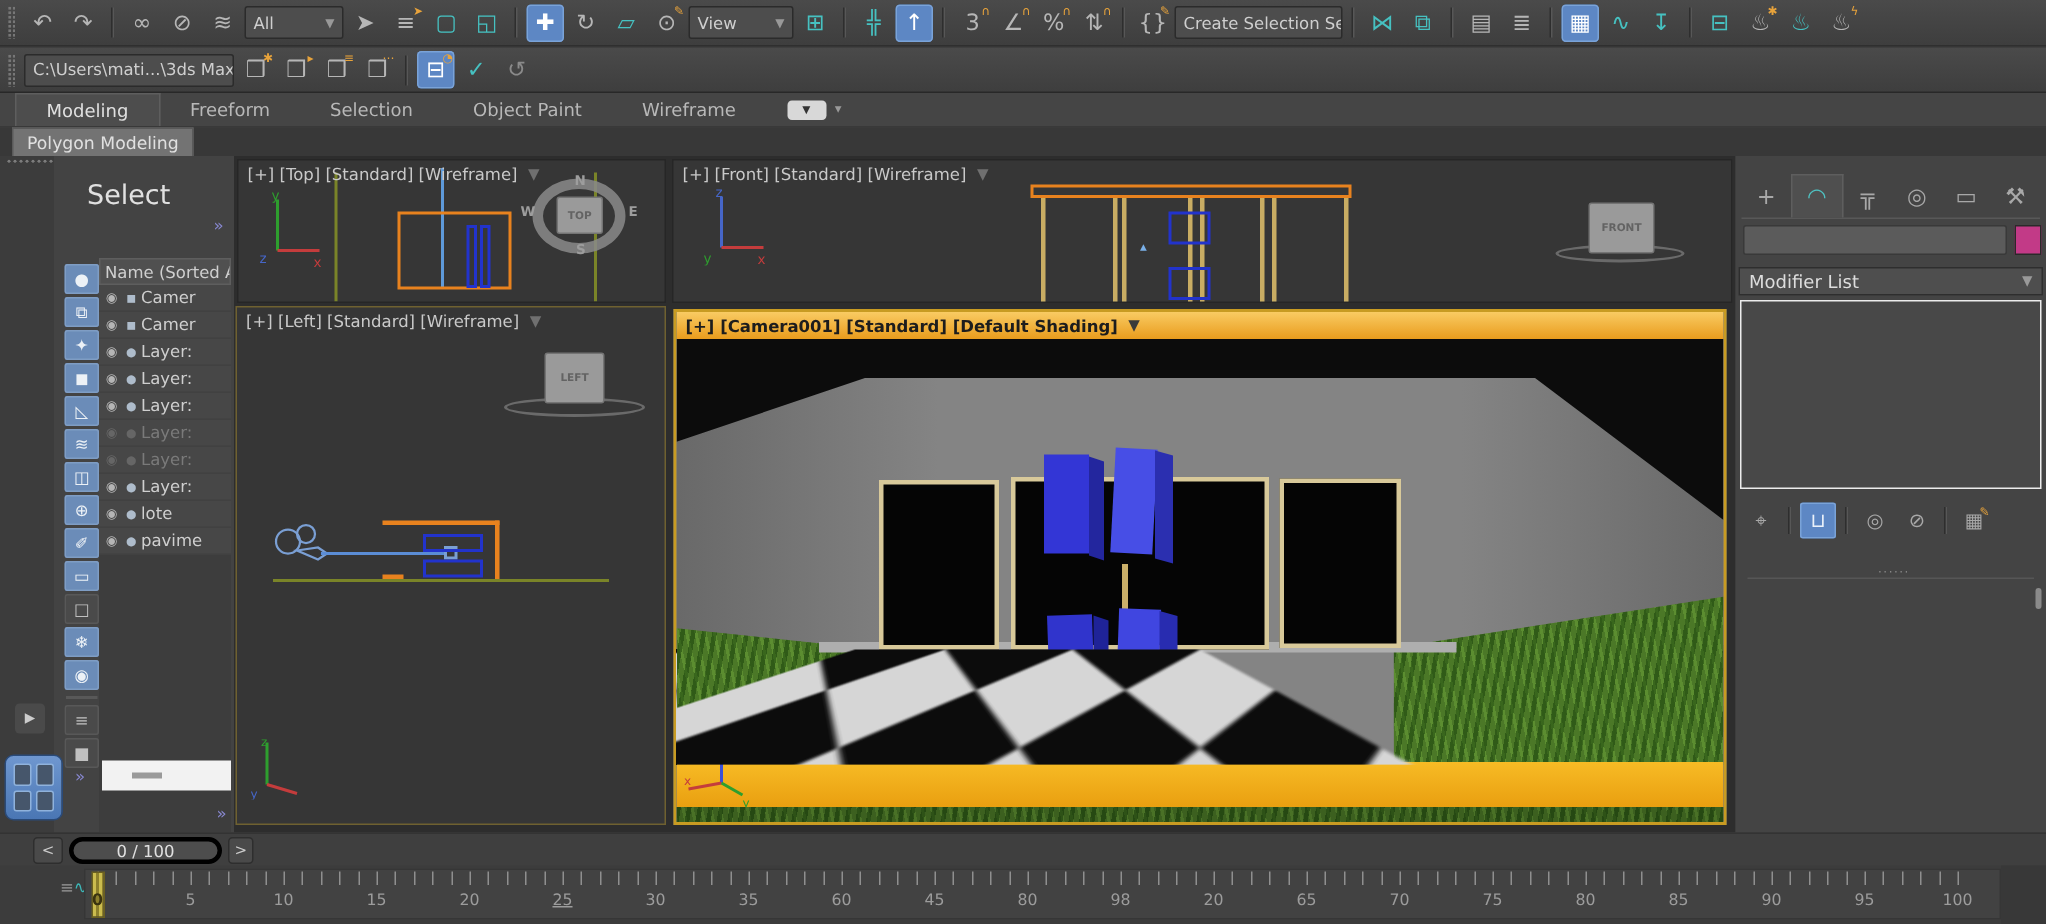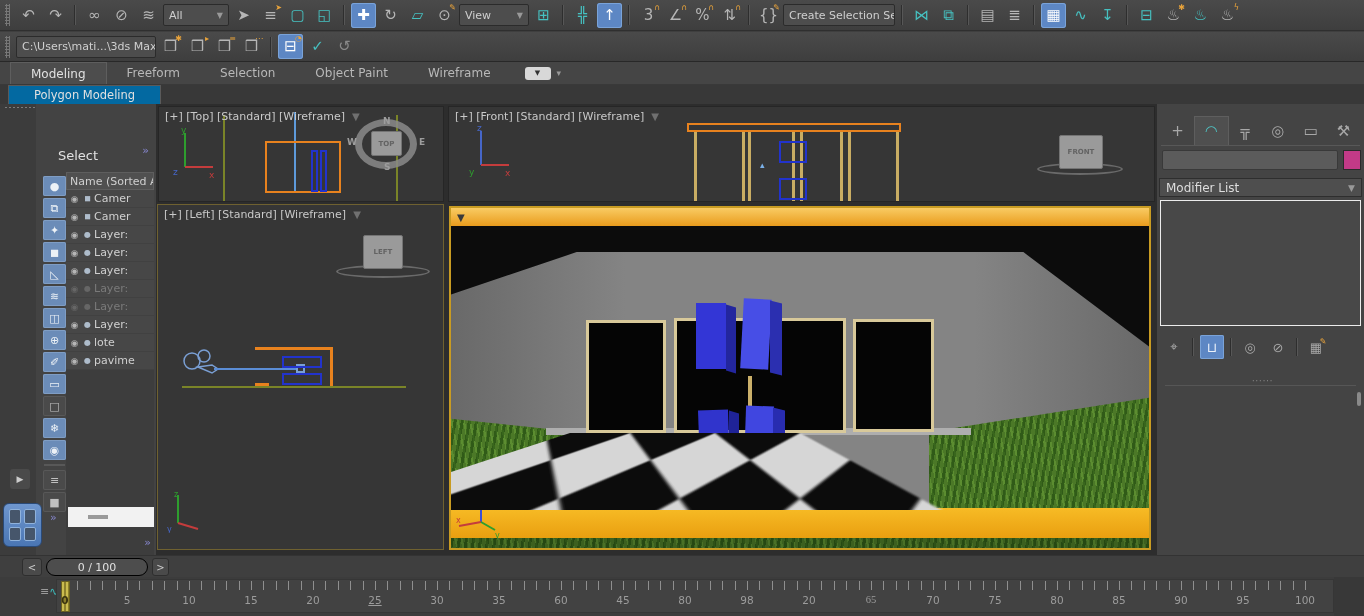--- a/index.html
+++ b/index.html
@@ -30,32 +30,32 @@
 
   
   #ribbonTabs{position:absolute;top:62px;left:0;width:1364px;height:23px;background:#454545;
       display:flex;align-items:stretch;padding-left:10px;border-bottom:1px solid #393939;}
   .rtab{padding:4px 20px 3px;font-size:12px;color:#b8b8b8;}
   .rtab.active{background:#4d4d4d;border:1px solid #5e5e5e;border-bottom:none;color:#e0e0e0;}
   #ribbonMin{display:flex;align-items:center;gap:6px;margin-left:14px;}
   .pillbtn{width:26px;height:13px;background:#d8d8d8;border-radius:3px;color:#333;
            font-size:7px;display:flex;align-items:center;justify-content:center;}
   #ribbonSub{position:absolute;top:85px;left:0;width:1364px;height:19px;background:#383838;}
-  #subtab{position:absolute;left:8px;top:0;height:19px;background:#0369a1;border:1px solid #5a5a5a;
-          border-bottom:none;padding:2px 25px;font-size:11.5px;color:#e0e0e0;}
+  #subtab{position:absolute;left:8px;top:0;height:19px;background:#737373;border:1px solid #5a5a5a;
+          border-bottom:none;padding:2px 9px;font-size:11.5px;color:#e0e0e0;}
 
   
   #vpArea{position:absolute;left:156px;top:104px;width:1001px;height:451px;background:#2d2d2d;}
   #leftStrip{position:absolute;left:0;top:104px;width:36px;height:451px;background:#3c3c3c;}
   .hgrip{position:absolute;height:3px;background-image:radial-gradient(#7c7c7c 1px,transparent 1.2px);
          background-size:4px 3px;}
 
   
   #sx{position:absolute;left:36px;top:104px;width:120px;height:451px;background:#434343;}
-  #sxTitle{position:absolute;left:22px;top:16px;font-size:13px;color:#e0e0e0;margin-top:28px;}
+  #sxTitle{position:absolute;left:22px;top:16px;font-size:18px;color:#e0e0e0;}
   .chev{position:absolute;color:#8787cf;font-size:11px;letter-spacing:-1px;}
   #sxFilters{position:absolute;left:7px;top:72px;width:23px;display:flex;flex-direction:column;gap:2px;}
   .fbtn{width:23px;height:20px;background:#6b8cb8;color:#ecf1f6;font-size:11px;border-radius:2px;
         display:flex;align-items:center;justify-content:center;box-shadow:inset 0 0 0 1px #7f9dc4;}
   .fbtn.off{background:#4a4a4a;color:#c0c0c0;box-shadow:inset 0 0 0 1px #585858;}
   .fdiv{height:2px;background:#585858;margin:2px 1px;}
   #sxList{position:absolute;left:30px;top:68px;width:88px;height:383px;background:#3d3d3d;overflow:hidden;}
   #sxHeader{height:18px;background:#505050;border:1px solid #5e5e5e;font-size:11px;color:#cfcfcf;
             padding:2px 3px;white-space:nowrap;overflow:hidden;}
   .sxrow{height:18px;display:flex;align-items:center;font-size:11px;color:#cfcfcf;background:#474747;
@@ -148,21 +148,21 @@
   #cpDots{position:absolute;left:95px;top:273px;color:#8a8a8a;font-size:8px;letter-spacing:1px;}
   #cpRule{position:absolute;left:8px;top:281px;width:191px;height:1px;background:#565656;}
   #cpNub{position:absolute;left:200px;top:288px;width:4px;height:14px;background:#8a8a8a;border-radius:2px;}
 
   
   #status{position:absolute;left:0;top:555px;width:1364px;height:22px;background:#3f3f3f;
           border-top:1px solid #333;}
   .stbtn{position:absolute;top:2px;height:18px;background:#4a4a4a;border:1px solid #2e2e2e;
          border-radius:3px;color:#ccc;font-size:10px;display:flex;align-items:center;justify-content:center;}
   #frameField{position:absolute;left:46px;top:2px;width:102px;height:18px;background:#4d4d4d;
-      border:1px solid #000000;border-radius:9px;color:#e0e0e0;font-size:11px;
+      border:3px solid #000000;border-radius:9px;color:#e0e0e0;font-size:11px;
       display:flex;align-items:center;justify-content:center;}
   #ruler{position:absolute;left:0;top:577px;width:1364px;height:39px;background:#3c3c3c;}
   #curveIc{position:absolute;left:40px;top:8px;color:#9a9a9a;font-size:11px;}
   #curveIc .w{color:#3db8b8;}
   #tickband{position:absolute;left:56px;top:2px;width:1278px;height:34px;background:#424242;
             border:1px solid #363636;}
   .tick{position:absolute;top:1px;width:1px;height:9px;background:#8f8f8f;}
   .tlab{position:absolute;top:14px;width:22px;text-align:center;font-size:10.5px;color:#9c9c9c;z-index:3;}
   .tlab.cur{color:#3a3310;font-weight:bold;}
   #tslider{position:absolute;top:1px;width:9px;height:31px;z-index:2;border:1px solid #6a6020;
@@ -558,20 +558,21 @@
     <svg width="36" height="44" style="position:absolute;left:8px;top:284px;">
       <line x1="12" y1="34" x2="12" y2="6" stroke="#2e9e2e" stroke-width="2"></line>
       <line x1="12" y1="34" x2="32" y2="40" stroke="#c43c3c" stroke-width="2"></line>
       <text x="8" y="8" fill="#2e9e2e" font-size="8">z</text>
       <text x="1" y="43" fill="#4666c8" font-size="8">y</text>
     </svg>
   </div>
 
   <div id="vpCam" class="vp">
     <div id="camTitle">
+      <span>[+] [Camera001] [Standard] [Default Shading]</span>
       <span class="funnel">▼</span>
     </div>
     <div id="camScene">
       <div id="ceiling"></div>
       <div id="grassL" class="grass"></div>
       <div id="grassR" class="grass"></div>
       <div id="floorRim"></div>
       <div class="panel" style="left:135px;top:94px;width:80px;height:113px;"></div>
       <div class="panel" style="left:223px;top:92px;width:172px;height:115px;"></div>
       <div class="panel" style="left:402px;top:93px;width:81px;height:113px;"></div>
@@ -740,21 +741,21 @@
         <div class="tick" style="left: 714.8px;"></div>
         <div class="tick" style="left: 727.2px;"></div>
         <div class="tick" style="left: 739.6px;"></div>
         <div class="tick" style="left: 752px;"></div>
         <div class="tlab" style="left: 741px;">20</div>
         <div class="tick" style="left: 764.4px;"></div>
         <div class="tick" style="left: 776.8px;"></div>
         <div class="tick" style="left: 789.2px;"></div>
         <div class="tick" style="left: 801.6px;"></div>
         <div class="tick" style="left: 814px;"></div>
-        <div class="tlab" style="left: 803px; font-family: Liberation Serif, serif;">65</div>
+        <div class="tlab" style="left: 803px;">65</div>
         <div class="tick" style="left: 826.4px;"></div>
         <div class="tick" style="left: 838.8px;"></div>
         <div class="tick" style="left: 851.2px;"></div>
         <div class="tick" style="left: 863.6px;"></div>
         <div class="tick" style="left: 876px;"></div>
         <div class="tlab" style="left: 865px;">70</div>
         <div class="tick" style="left: 888.4px;"></div>
         <div class="tick" style="left: 900.8px;"></div>
         <div class="tick" style="left: 913.2px;"></div>
         <div class="tick" style="left: 925.6px;"></div>

